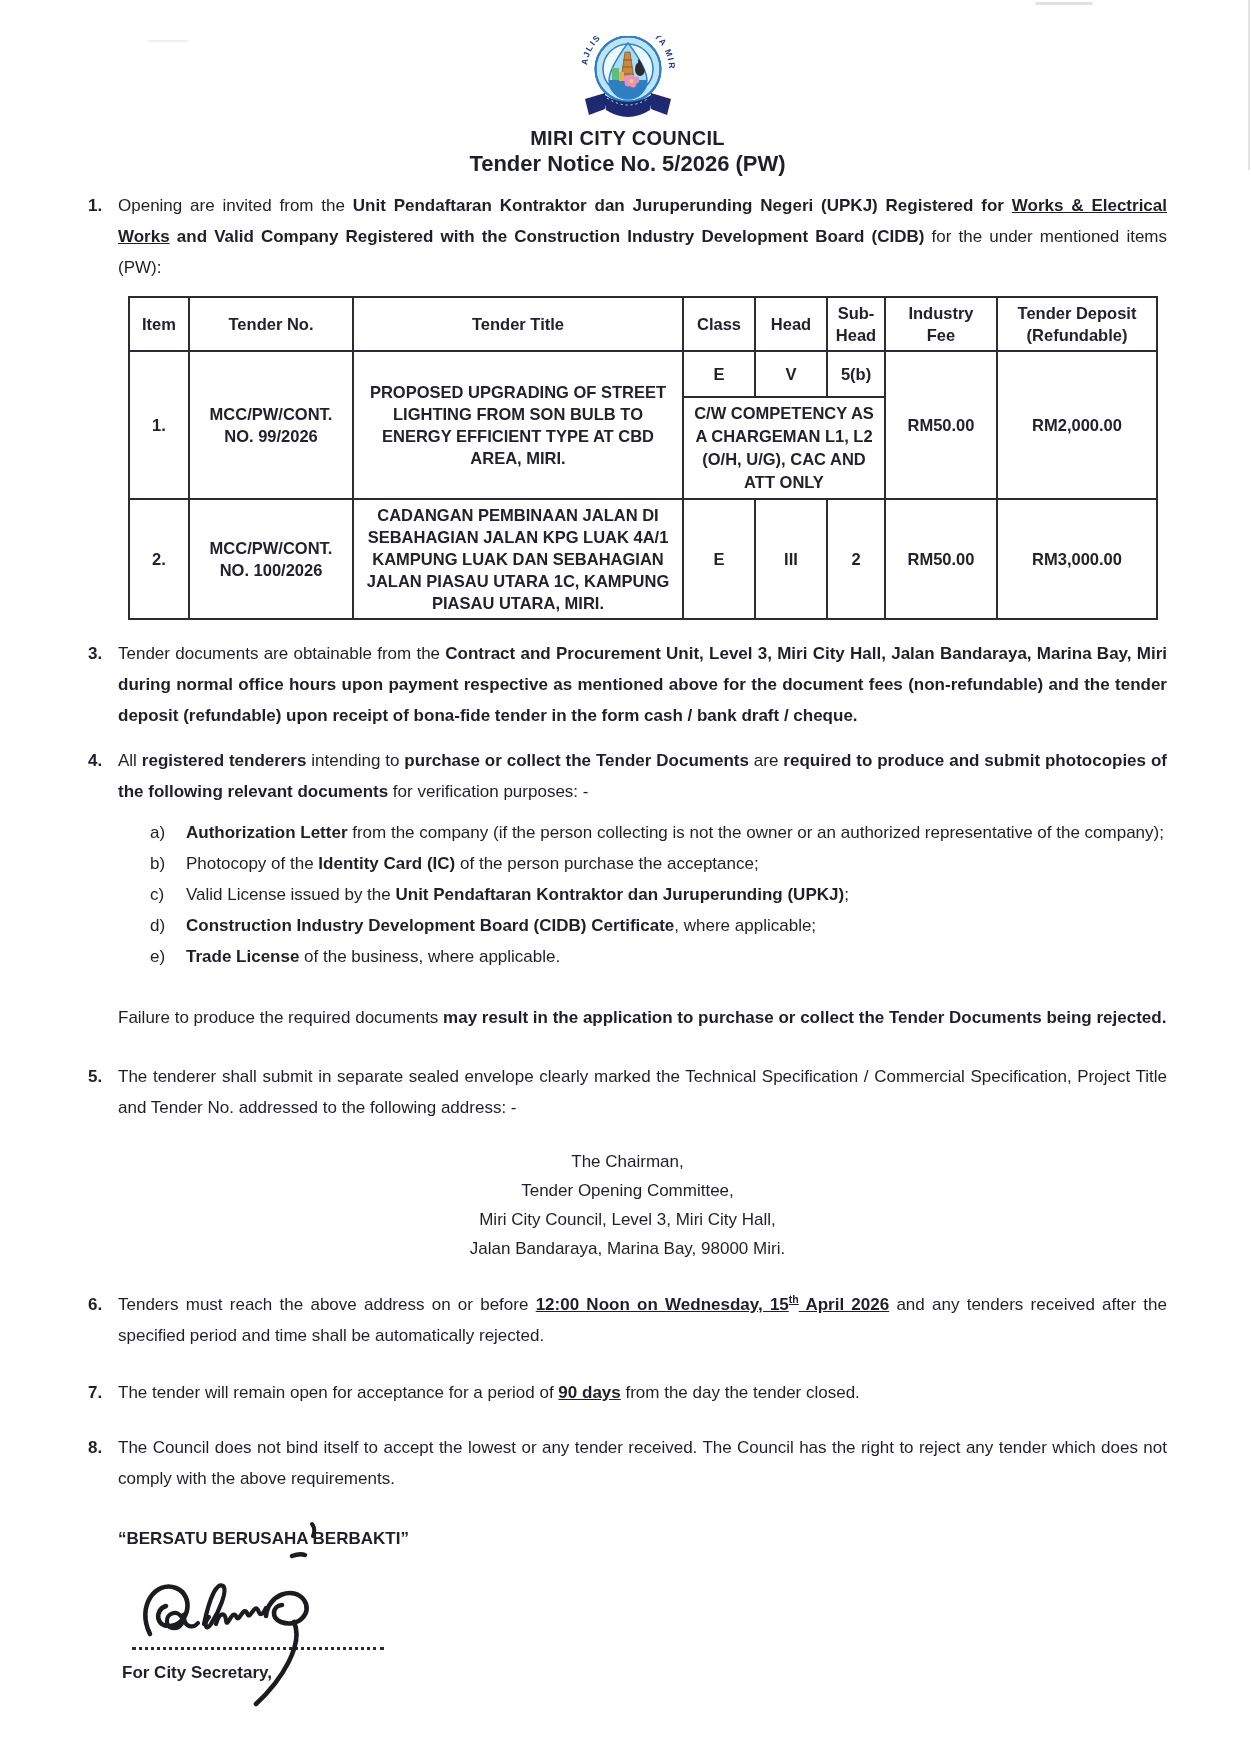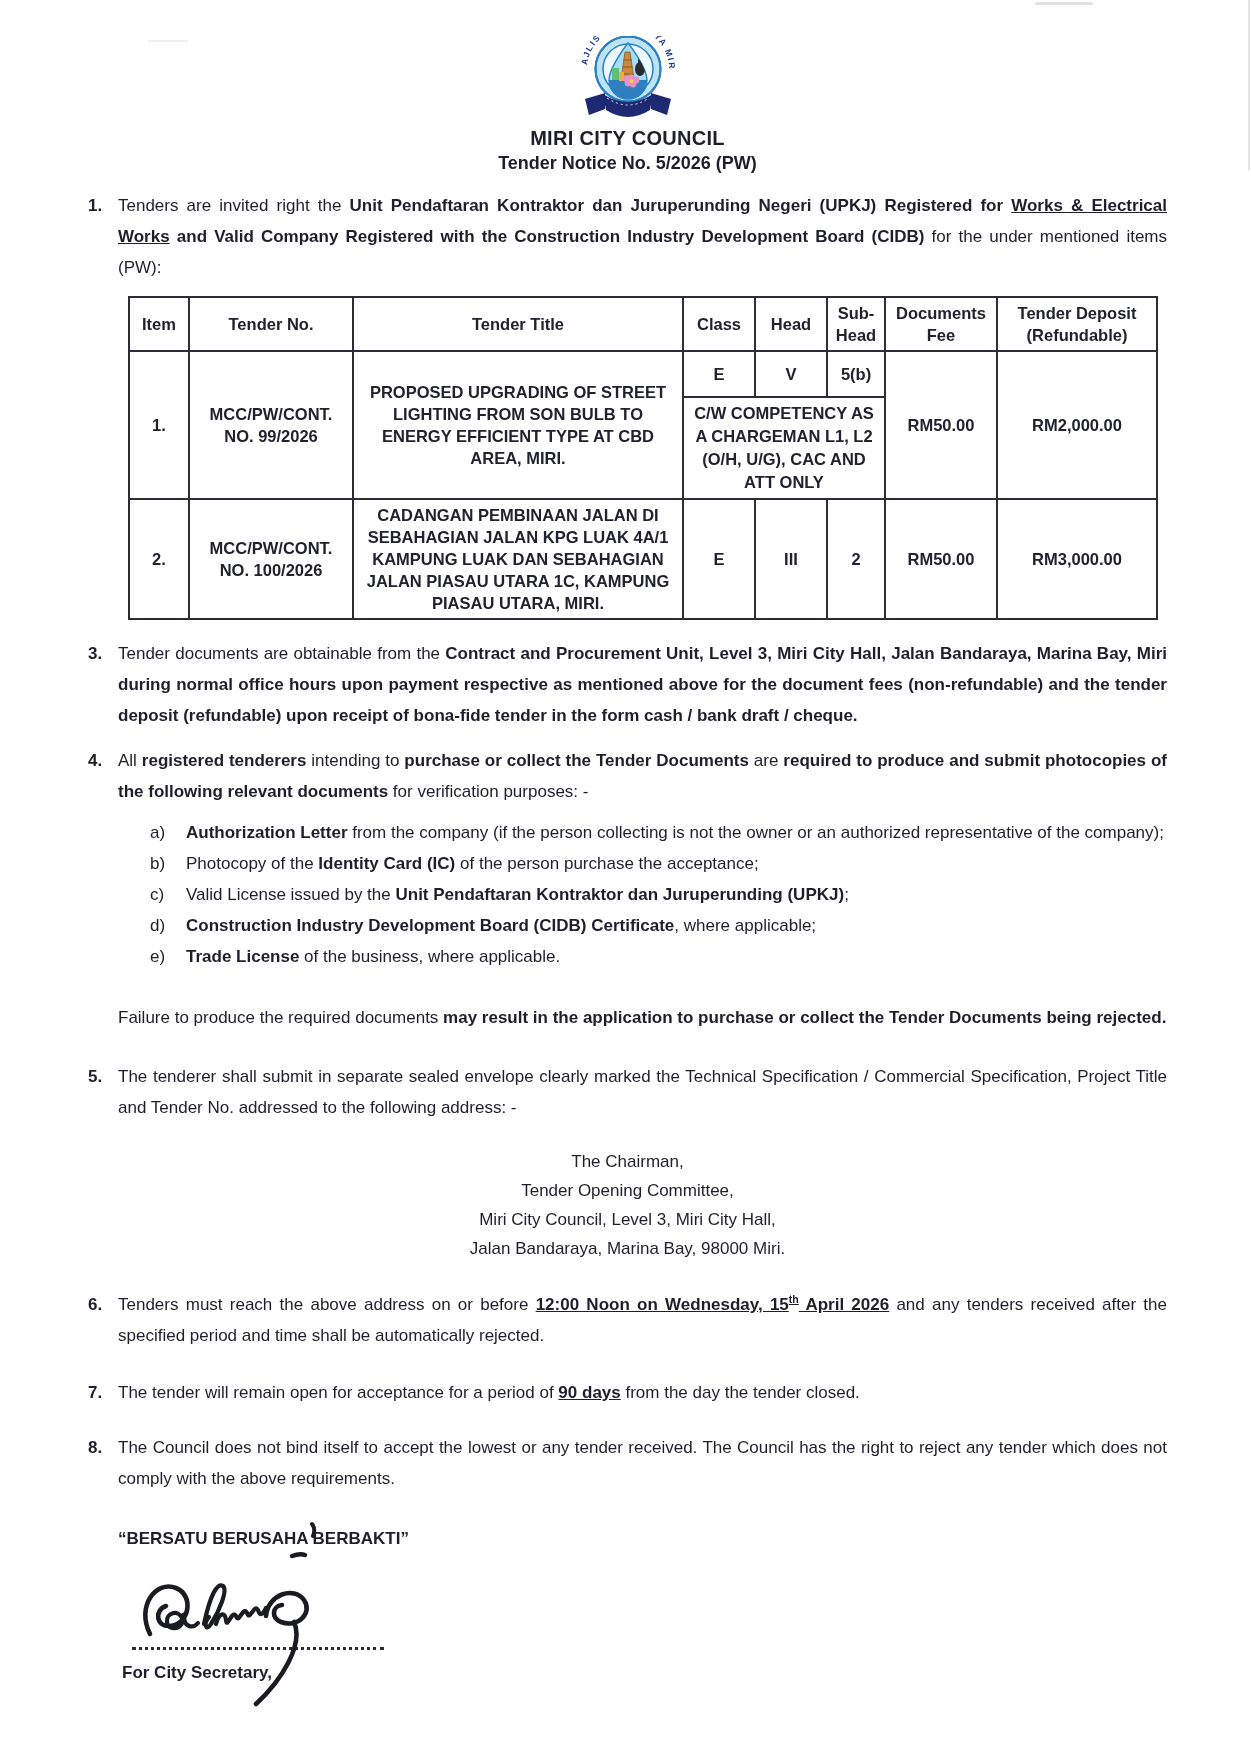--- a/index.html
+++ b/index.html
@@ -18,21 +18,21 @@
   
   .artifact { position:absolute; background:#d9d9d9; }
   .a1 { left:1035px; top:2px; width:58px; height:3px; opacity:.8; border-radius:2px;}
   .a2 { right:1px; top:0; width:2px; height:170px; background:#e3e3e3; }
   .a3 { left:148px; top:40px; width:40px; height:2px; background:#efefef; }
 
   
   .hdr { text-align:center; }
   .logo { display:block; margin:6px auto 2px auto; }
   .org-name { font-size:20px; font-weight:700; line-height:24px; letter-spacing:.3px; }
-  .notice-title { font-size:18px; font-weight:700; line-height:27px; }
+  .notice-title { font-size:22px; font-weight:700; line-height:27px; }
 
   
   .p { display:flex; font-size:17px; line-height:31px; }
   .p .num { width:30px; flex:none; font-weight:700; }
   .p .body { flex:1; text-align:justify; }
   #p1 { margin-top:13px; }
   #p3 { margin-top:18px; }
   #p4 { margin-top:14px; }
   #p5 { margin-top:28px; }
   #p6 { margin-top:26px; }
@@ -119,21 +119,21 @@
           <path d="M38,58 Q63,74 88,58 L85,74 Q63,88 41,74 Z"></path>
         </g>
         <path d="M42,62 Q63,76 84,62" fill="none" stroke="#ffffff" stroke-width="1" stroke-dasharray="2 3" opacity="0.85"></path>
       </svg>
       <div class="org-name">MIRI CITY COUNCIL</div>
       <div class="notice-title">Tender Notice No. 5/2026 (PW)</div>
     </div>
 
     <div class="p" id="p1">
       <span class="num">1.</span>
-      <span class="body"><span>Tenders are invited right the </span><span class="b">Unit Pendaftaran Kontraktor dan Juruperunding Negeri (UPKJ) Registered for </span><span class="b u">Works &amp; Electrical Works</span><span class="b"> and Valid Company Registered with the Construction Industry Development Board (CIDB)</span><span> for the under mentioned items (PW):</span></span>
+      <span class="body"><span>Opening are invited from the </span><span class="b">Unit Pendaftaran Kontraktor dan Juruperunding Negeri (UPKJ) Registered for </span><span class="b u">Works &amp; Electrical Works</span><span class="b"> and Valid Company Registered with the Construction Industry Development Board (CIDB)</span><span> for the under mentioned items (PW):</span></span>
     </div>
 
     <table class="tender">
       <colgroup>
         <col style="width:60px">
           <col style="width:164px">
           <col style="width:330px">
         <col style="width:72px">
           <col style="width:72px">
           <col style="width:58px">
@@ -141,21 +141,21 @@
           <col style="width:160px">
       </colgroup>
       <thead>
         <tr>
           <th>Item</th>
           <th>Tender No.</th>
           <th>Tender Title</th>
           <th>Class</th>
           <th>Head</th>
           <th>Sub-Head</th>
-          <th>Documents Fee</th>
+          <th>Industry Fee</th>
           <th>Tender Deposit (Refundable)</th>
         </tr>
       </thead>
       <tbody>
         <tr class="r1a">
           <td rowspan="2">1.</td>
           <td rowspan="2" class="tno">MCC/PW/CONT. NO. 99/2026</td>
           <td rowspan="2" class="title">PROPOSED UPGRADING OF STREET LIGHTING FROM SON BULB TO ENERGY EFFICIENT TYPE AT CBD AREA, MIRI.</td>
           <td>E</td>
           <td>V</td>

